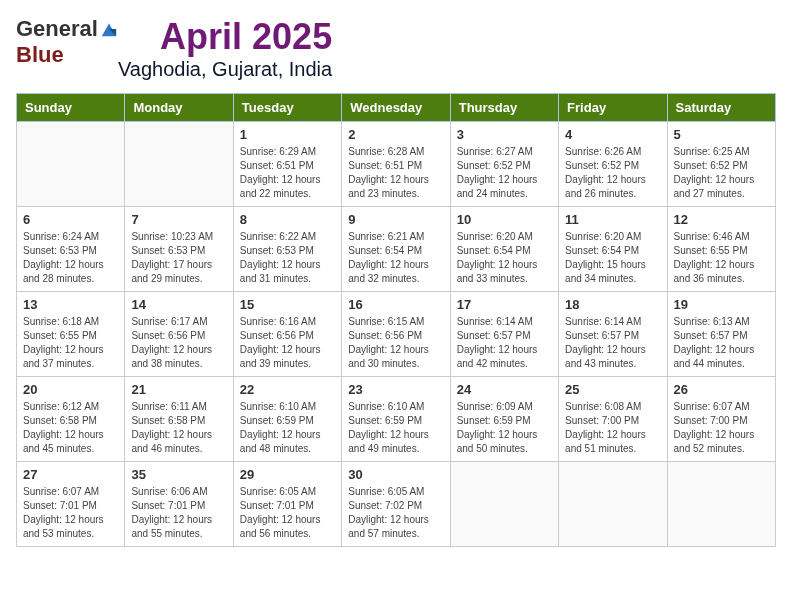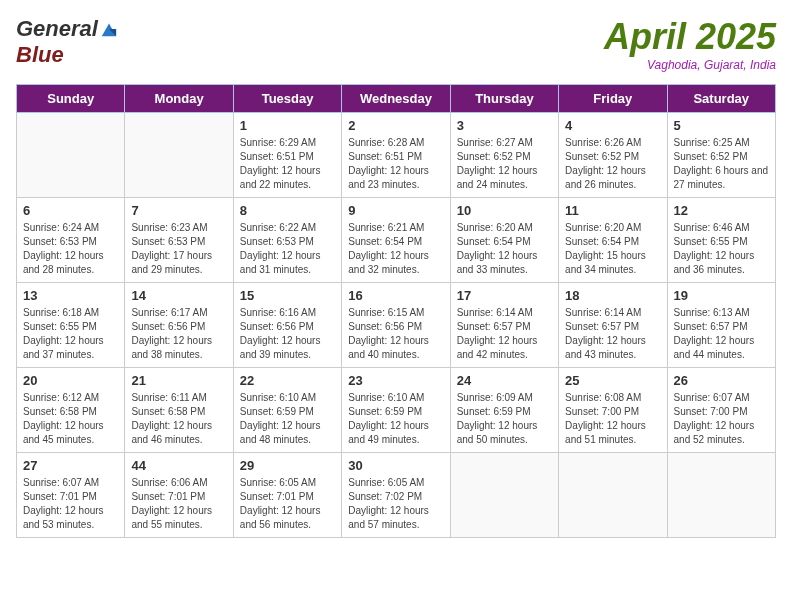--- a/index.html
+++ b/index.html
@@ -5,59 +5,57 @@
     * { box-sizing: border-box; margin: 0; padding: 0; }
     body {
       font-family: Arial, sans-serif;
       background: #fff;
       width: 792px;
       min-height: 612px;
       padding: 16px;
     }
     .header {
       display: flex;
-      justify-content: space-between;
       align-items: flex-start;
       margin-bottom: 12px;
-      font-style: italic;
     }
     .logo {
       display: flex;
       align-items: center;
     }
     .logo-general { color: #333; }
     .logo-icon {
       width: 18px;
       height: 18px;
       margin-left: 2px;
     }
     .title-block {
       text-align: right;
     }
     .title-month {
       font-size: 36px;
       font-weight: bold;
-      color: #4d7c0f;
+      color: #701a75;
     }
     .title-location {
-      font-size: 12px;
-      color: #a21caf;
+      font-size: 20px;
+      color: #0f172a;
     }
     .calendar {
       width: 100%;
       border-collapse: collapse;
       border: 1px solid #ccc;
     }
     .calendar th {
-      background-color: #701a75;
+      background-color: #4d7c0f;
       color: #fff;
       font-size: 13px;
       font-weight: bold;
       padding: 6px 8px;
-      text-align: center;
+      text-align: left;
       border: 1px solid #aac4e8;
     }
     .calendar td {
       vertical-align: top;
       border: 1px solid #ccc;
       padding: 5px 6px;
       width: 108px;
       min-height: 80px;
       background: #fff;
       font-size: 11px;
@@ -148,37 +146,37 @@
             <div>Sunrise: 6:26 AM</div>
             <div>Sunset: 6:52 PM</div>
             <div>Daylight: 12 hours and 26 minutes.</div>
           </div>
         </td>
         <td>
           <span class="day-number">5</span>
           <div class="day-info">
             <div>Sunrise: 6:25 AM</div>
             <div>Sunset: 6:52 PM</div>
-            <div>Daylight: 6 hours and 27 minutes.</div>
+            <div>Daylight: 12 hours and 27 minutes.</div>
           </div>
         </td>
       </tr>
       <tr class="week-row">
         <td>
           <span class="day-number">6</span>
           <div class="day-info">
             <div>Sunrise: 6:24 AM</div>
             <div>Sunset: 6:53 PM</div>
             <div>Daylight: 12 hours and 28 minutes.</div>
           </div>
         </td>
         <td>
           <span class="day-number">7</span>
           <div class="day-info">
-            <div>Sunrise: 6:23 AM</div>
+            <div>Sunrise: 10:23 AM</div>
             <div>Sunset: 6:53 PM</div>
             <div>Daylight: 17 hours and 29 minutes.</div>
           </div>
         </td>
         <td>
           <span class="day-number">8</span>
           <div class="day-info">
             <div>Sunrise: 6:22 AM</div>
             <div>Sunset: 6:53 PM</div>
             <div>Daylight: 12 hours and 31 minutes.</div>
@@ -240,21 +238,21 @@
             <div>Sunrise: 6:16 AM</div>
             <div>Sunset: 6:56 PM</div>
             <div>Daylight: 12 hours and 39 minutes.</div>
           </div>
         </td>
         <td>
           <span class="day-number">16</span>
           <div class="day-info">
             <div>Sunrise: 6:15 AM</div>
             <div>Sunset: 6:56 PM</div>
-            <div>Daylight: 12 hours and 40 minutes.</div>
+            <div>Daylight: 12 hours and 30 minutes.</div>
           </div>
         </td>
         <td>
           <span class="day-number">17</span>
           <div class="day-info">
             <div>Sunrise: 6:14 AM</div>
             <div>Sunset: 6:57 PM</div>
             <div>Daylight: 12 hours and 42 minutes.</div>
           </div>
         </td>
@@ -336,21 +334,21 @@
       <tr class="week-row">
         <td>
           <span class="day-number">27</span>
           <div class="day-info">
             <div>Sunrise: 6:07 AM</div>
             <div>Sunset: 7:01 PM</div>
             <div>Daylight: 12 hours and 53 minutes.</div>
           </div>
         </td>
         <td>
-          <span class="day-number">44</span>
+          <span class="day-number">35</span>
           <div class="day-info">
             <div>Sunrise: 6:06 AM</div>
             <div>Sunset: 7:01 PM</div>
             <div>Daylight: 12 hours and 55 minutes.</div>
           </div>
         </td>
         <td>
           <span class="day-number">29</span>
           <div class="day-info">
             <div>Sunrise: 6:05 AM</div>

